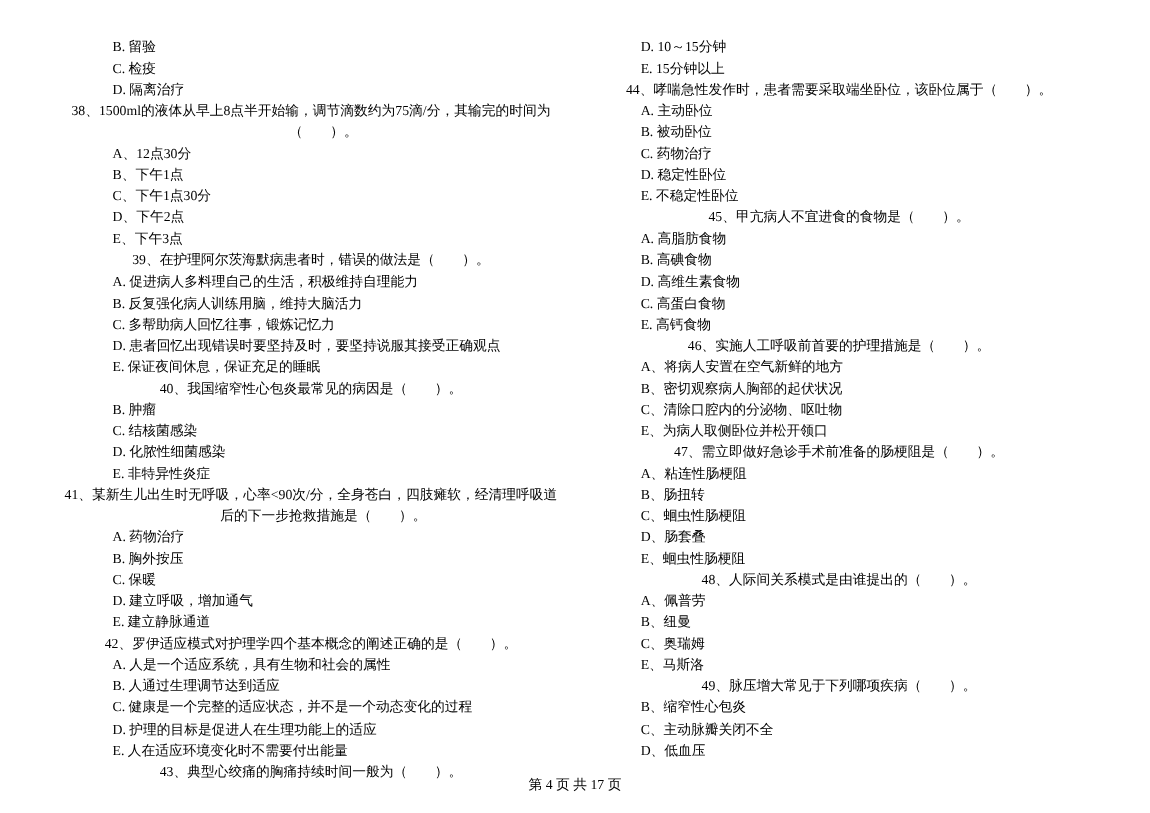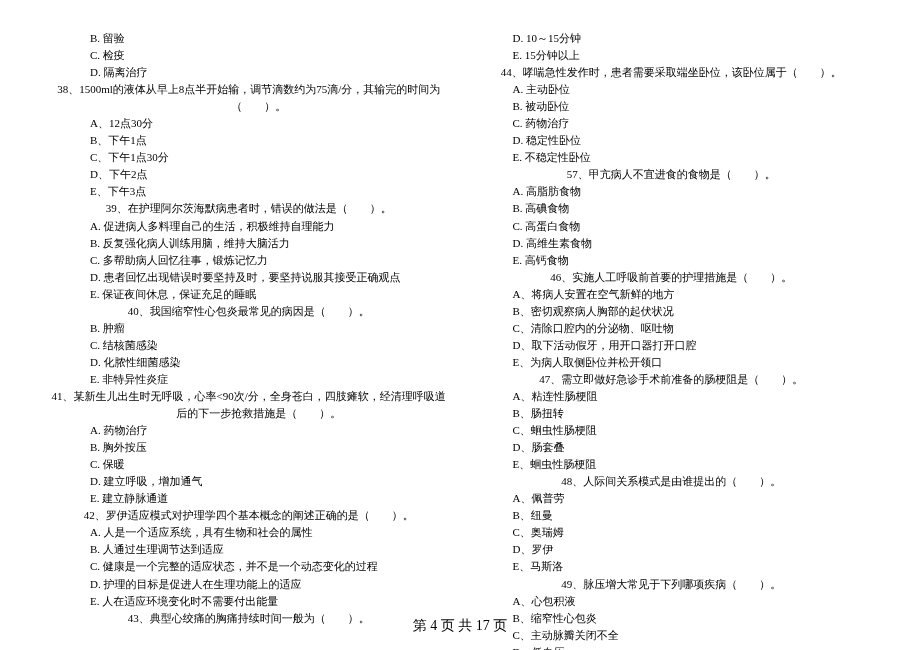--- a/index.html
+++ b/index.html
@@ -29,21 +29,21 @@
       padding-left: 20px;
       text-indent: -20px;
       text-align: center;
     }
     .footer {
       position: absolute;
       bottom: 15px;
       width: 100%;
       left: 0;
       text-align: center;
-      font-size: 14px;
+      font-size: 11px;
     }
   </style>
 </head>
 <body>
 
 <div class="content">
   <div class="column">
     <div class="option">B. 留验</div>
     <div class="option">C. 检疫</div>
     <div class="option">D. 隔离治疗</div>
@@ -90,50 +90,47 @@
     <div class="option">D. 10～15分钟</div>
     <div class="option">E. 15分钟以上</div>
 
     <div class="question">44、哮喘急性发作时，患者需要采取端坐卧位，该卧位属于（　　）。</div>
     <div class="option">A. 主动卧位</div>
     <div class="option">B. 被动卧位</div>
     <div class="option">C. 药物治疗</div>
     <div class="option">D. 稳定性卧位</div>
     <div class="option">E. 不稳定性卧位</div>
 
-    <div class="question">57、甲亢病人不宜进食的食物是（　　）。</div>
+    <div class="question">45、甲亢病人不宜进食的食物是（　　）。</div>
     <div class="option">A. 高脂肪食物</div>
     <div class="option">B. 高碘食物</div>
+    <div class="option">D. 高维生素食物</div>
     <div class="option">C. 高蛋白食物</div>
-    <div class="option">D. 高维生素食物</div>
     <div class="option">E. 高钙食物</div>
 
     <div class="question">46、实施人工呼吸前首要的护理措施是（　　）。</div>
     <div class="option">A、将病人安置在空气新鲜的地方</div>
     <div class="option">B、密切观察病人胸部的起伏状况</div>
     <div class="option">C、清除口腔内的分泌物、呕吐物</div>
-    <div class="option">D、取下活动假牙，用开口器打开口腔</div>
     <div class="option">E、为病人取侧卧位并松开领口</div>
 
     <div class="question">47、需立即做好急诊手术前准备的肠梗阻是（　　）。</div>
     <div class="option">A、粘连性肠梗阻</div>
     <div class="option">B、肠扭转</div>
     <div class="option">C、蛔虫性肠梗阻</div>
     <div class="option">D、肠套叠</div>
     <div class="option">E、蛔虫性肠梗阻</div>
 
     <div class="question">48、人际间关系模式是由谁提出的（　　）。</div>
     <div class="option">A、佩普劳</div>
     <div class="option">B、纽曼</div>
     <div class="option">C、奥瑞姆</div>
-    <div class="option">D、罗伊</div>
     <div class="option">E、马斯洛</div>
 
     <div class="question">49、脉压增大常见于下列哪项疾病（　　）。</div>
-    <div class="option">A、心包积液</div>
     <div class="option">B、缩窄性心包炎</div>
     <div class="option">C、主动脉瓣关闭不全</div>
     <div class="option">D、低血压</div>
 
   </div>
 </div>
 
 <div class="footer">第 4 页 共 17 页</div>
 
 </body></html>

